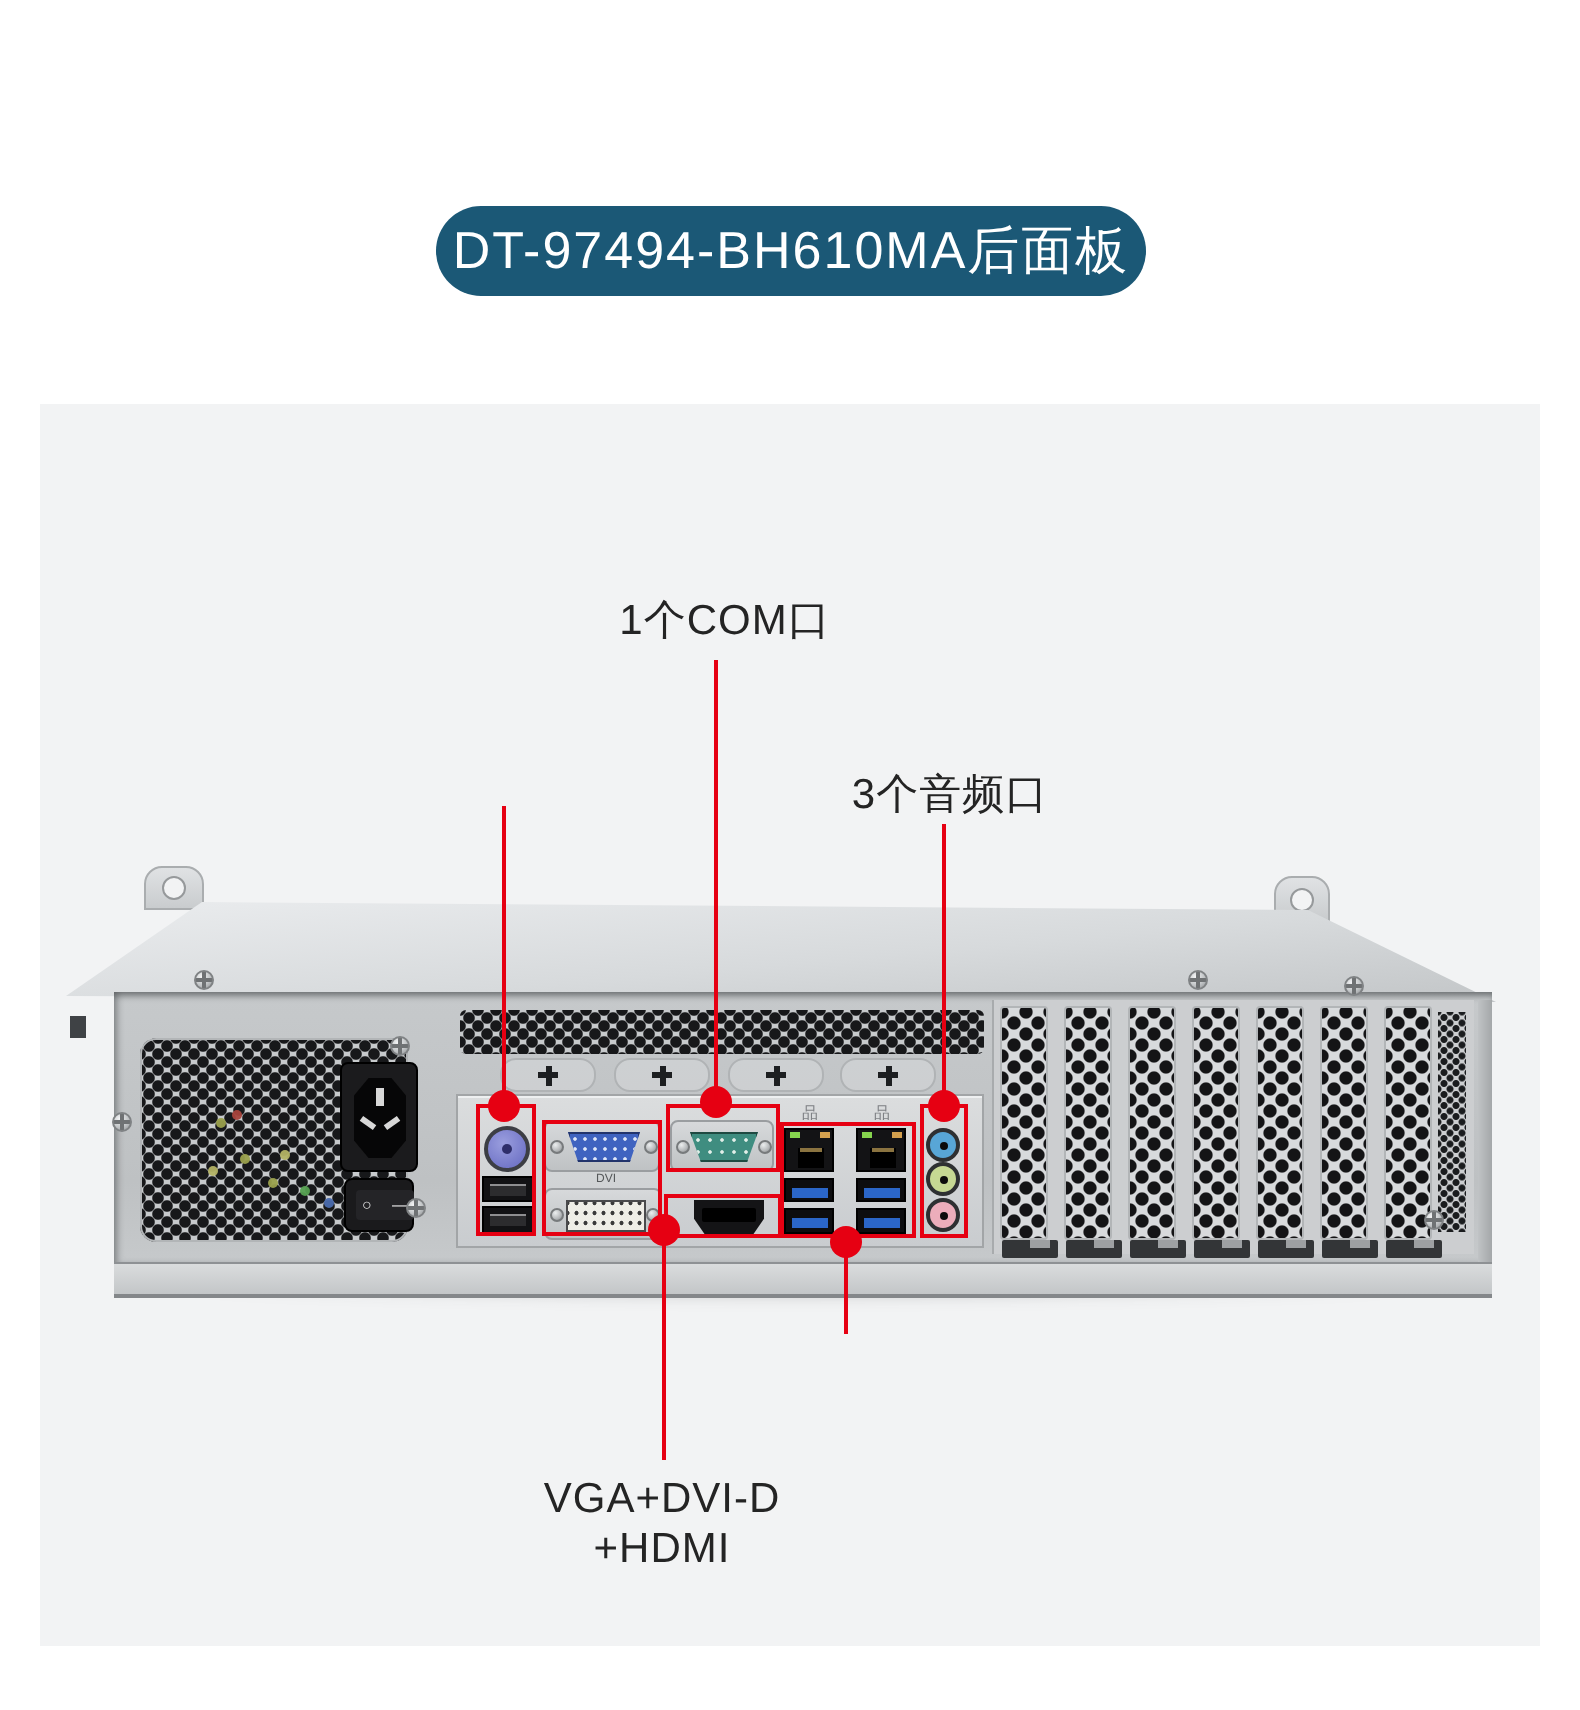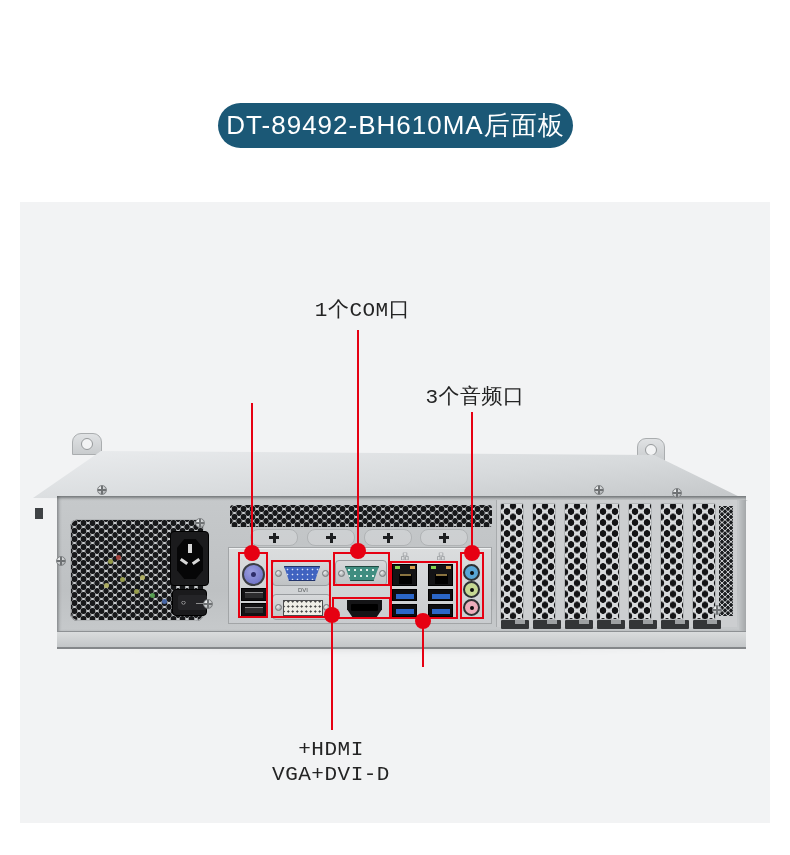--- a/index.html
+++ b/index.html
@@ -12,21 +12,21 @@
     position:relative;width:790px;height:855px;background:#ffffff;overflow:hidden;
     font-family:"Liberation Sans","DejaVu Sans",sans-serif;
   }
   .photo{position:absolute;left:20px;top:202px;width:750px;height:621px;background:#f2f3f4;}
   .badge{
     position:absolute;left:218px;top:103px;width:355px;height:45px;border-radius:23px;
     background:var(--badge);color:#fff;font-size:26px;font-weight:500;letter-spacing:1px;
     display:flex;align-items:center;justify-content:center;z-index:6;
   }
   .ann{position:absolute;color:var(--ink);font-size:21px;font-weight:500;text-align:center;z-index:6;letter-spacing:.5px;}
-  .ann div{line-height:27px;font-family:Liberation Mono, monospace;}
+  .ann div{line-height:27px;}
   
   .rline{position:absolute;width:2px;background:var(--red);z-index:5;}
   .rdot{position:absolute;width:16px;height:16px;border-radius:50%;background:var(--red);z-index:5;}
   .rrect{position:absolute;border:2px solid var(--red);box-sizing:border-box;z-index:5;background:transparent;}
   
   .ear{position:absolute;background:linear-gradient(#e0e2e4,#c9ccce);border:1px solid #aaadaf;border-radius:9px 9px 0 0;z-index:1;}
   .ear .hole{position:absolute;width:10px;height:10px;border-radius:50%;background:#f2f3f4;border:1px solid #96999b;}
   .lid{position:absolute;left:33px;top:451px;width:715px;height:51px;z-index:1;
     clip-path:polygon(68px 0px,621px 4px,715px 50px,0px 47px);
     background:linear-gradient(175deg,#eaecee 0%,#d7dadc 55%,#c2c5c7 100%);}
@@ -102,21 +102,21 @@
   .slotcut{position:absolute;top:620px;width:28px;height:9px;background:#333537;border-radius:1px;z-index:2;}
   .slotcut i{position:absolute;left:14px;top:0;width:10px;height:4px;background:#9da0a2;}
 </style>
 </head>
 <body>
 
 <div class="stage">
 
   <div class="photo"></div>
 
-  <div class="badge">DT-89492-BH610MA后面板</div>
+  <div class="badge">DT-97494-BH610MA后面板</div>
 
   <div class="shadow"></div>
 
   <div class="ear" style="left:72px;top:433px;width:28px;height:20px;">
     <span class="hole" style="left:8px;top:4px;"></span>
   </div>
   <div class="ear" style="left:637px;top:438px;width:26px;height:21px;">
     <span class="hole" style="left:7px;top:5px;"></span>
   </div>
 
@@ -297,17 +297,17 @@
   <div class="rdot" style="left:324px;top:607px;"></div>
   <div class="rdot" style="left:415px;top:613px;"></div>
 
   <div class="ann" style="left:285px;top:297px;width:155px;">
     <div>1个COM口</div>
   </div>
   <div class="ann" style="left:397px;top:384px;width:156px;text-align:center;">
     <div>3个音频口</div>
   </div>
   <div class="ann" style="left:248px;top:737px;width:166px;">
+    <div style="line-height:25px;">VGA+DVI-D</div>
     <div style="line-height:25px;">+HDMI</div>
-    <div style="line-height:25px;">VGA+DVI-D</div>
   </div>
 
 </div>
 
 </body></html>

